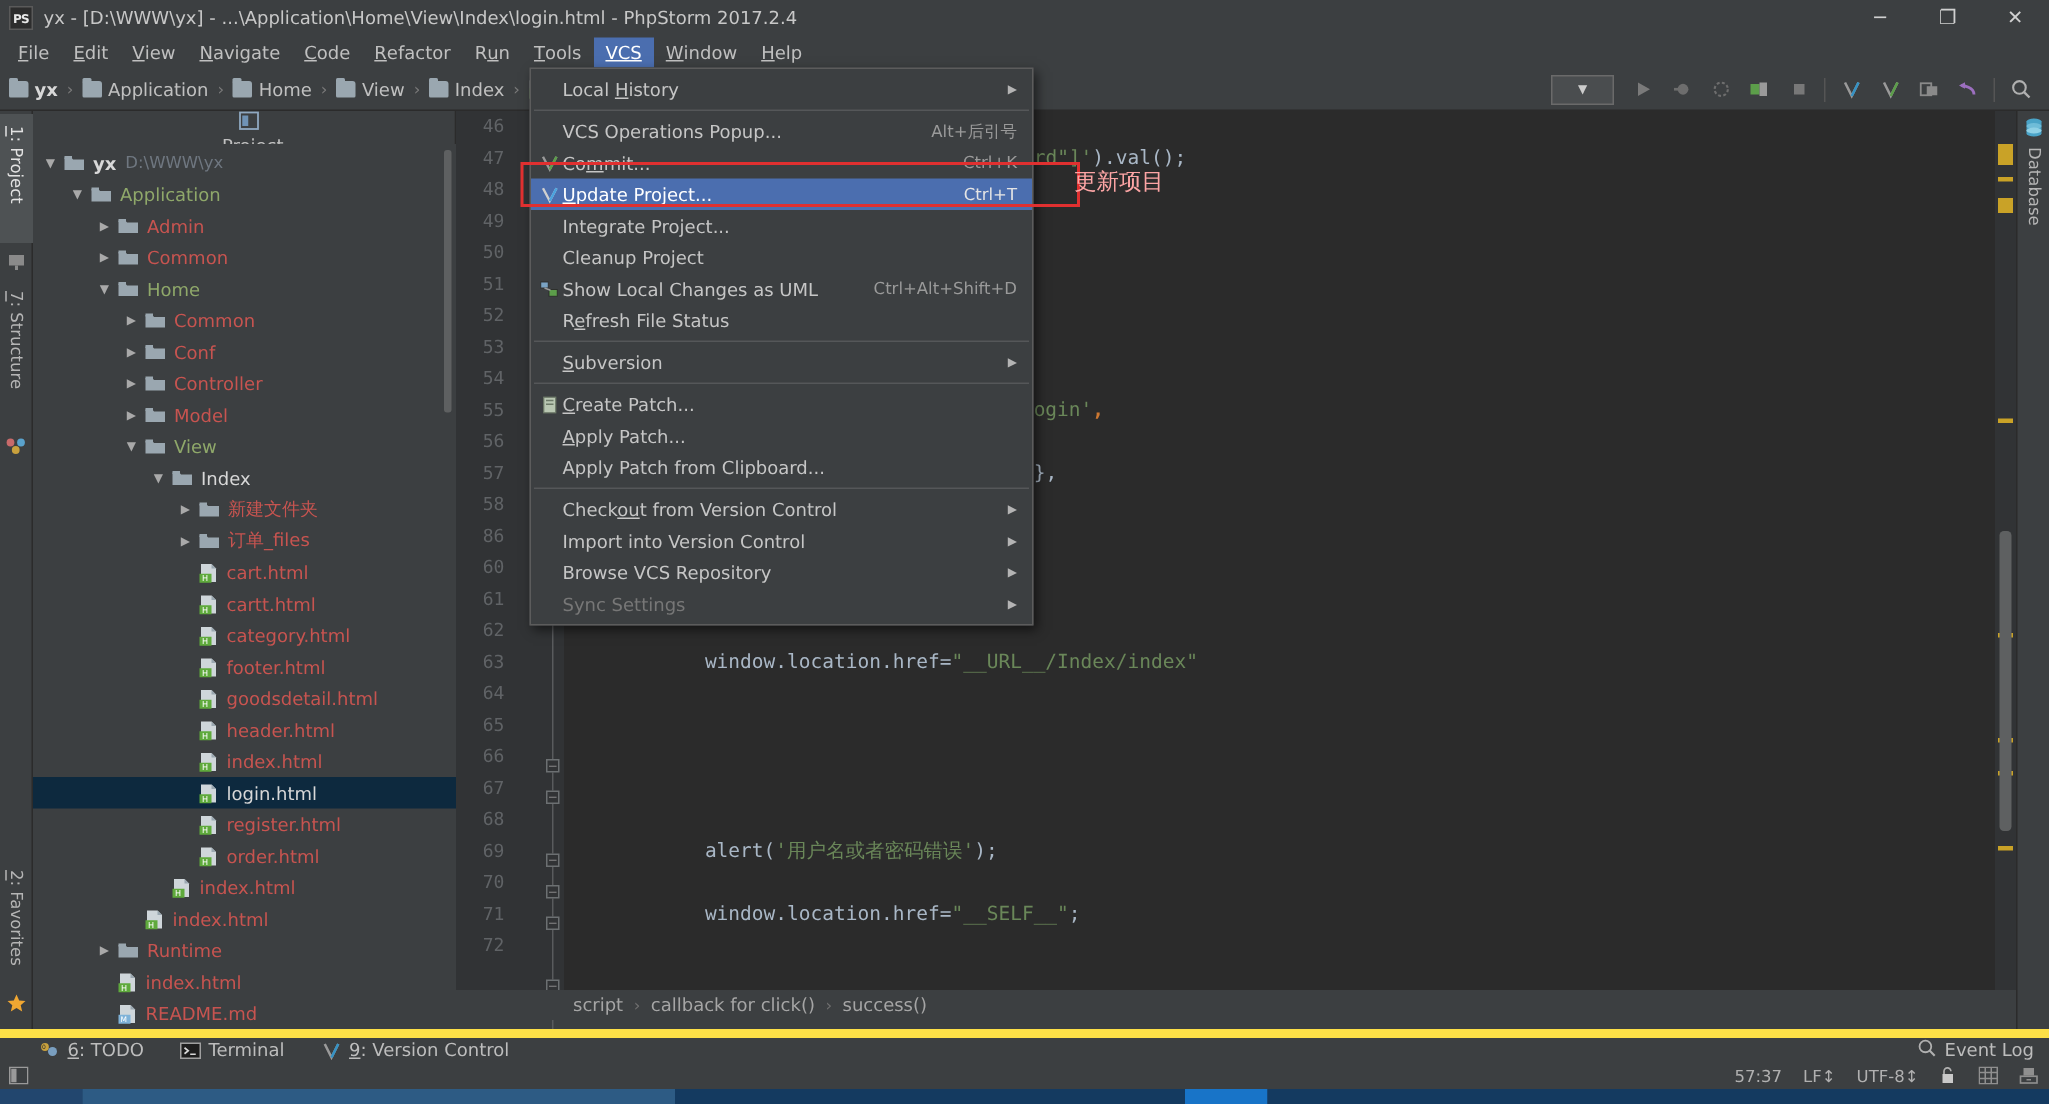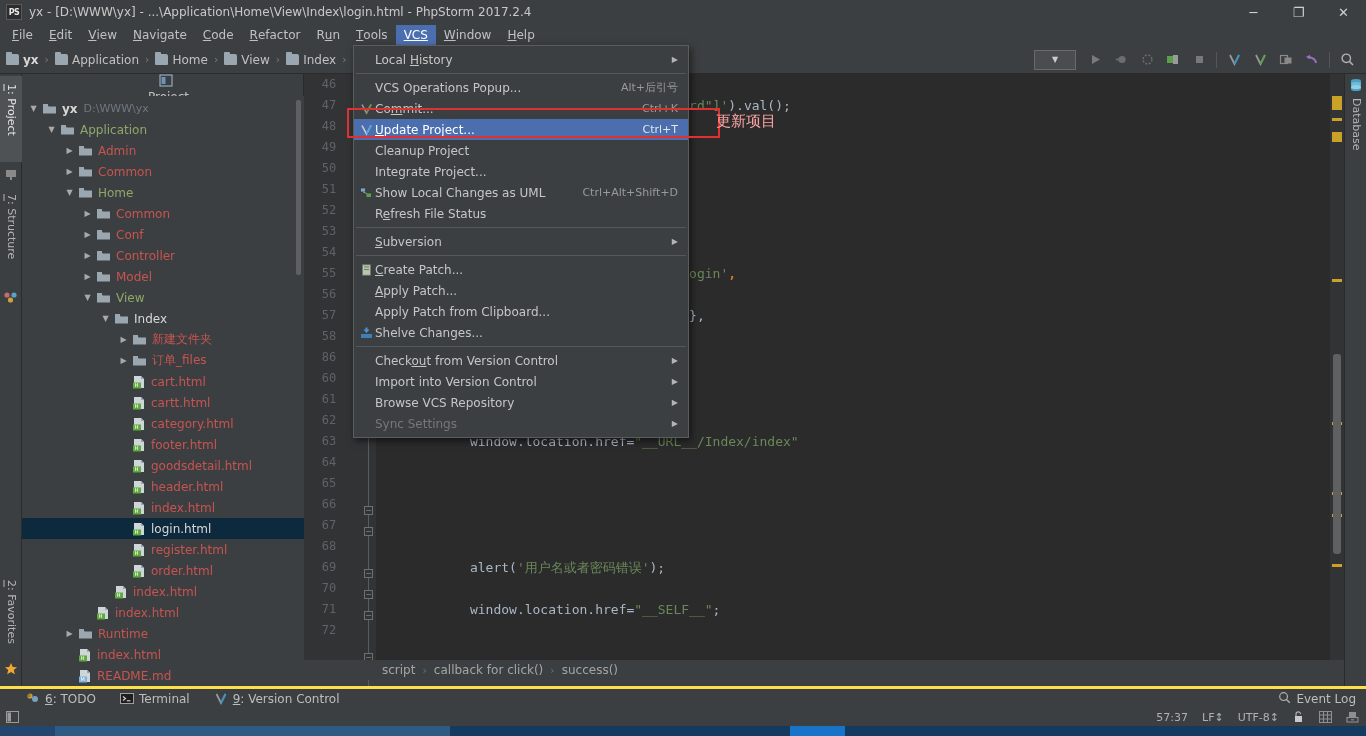--- a/index.html
+++ b/index.html
@@ -219,21 +219,21 @@
   .annot-text{
     position:absolute; left:716px; top:112px; z-index:61;
     color:#fca5a5; font-size:15px;
     font-family:"DejaVu Sans","Liberation Sans",sans-serif;
   }
 
   
   .bottom-bar{
     position:absolute; left:0; top:686px; width:1366px; height:22px;
     background:#3c3f41; display:flex; align-items:center; padding-left:26px;
-    border-top:3px solid #fde047;
+    border-top:6px solid #fde047;
   }
   .bt-item{ display:flex; align-items:center; margin-right:24px; font-size:12px; color:#bdbdbd; }
   .bt-item .bi{ margin-right:5px; display:flex; align-items:center; }
   .bt-item .u{ text-decoration: underline; }
   .bottom-right{ margin-left:auto; display:flex; align-items:center; padding-right:10px; }
 
   
   .status-bar{
     position:absolute; left:0; top:708px; width:1366px; height:18px;
     background:#3c3f41; display:flex; align-items:center; padding-left:6px;
@@ -904,25 +904,25 @@
           <svg width="13" height="12" viewBox="0 0 13 12">
             <path d="M2 1.5 L6.5 10 L11 1.5" fill="none" stroke="#cfcfcf" stroke-width="1.6"></path>
             <path d="M6.5 10 L11 1.5" stroke="#4aa3e0" stroke-width="1.6" fill="none"></path>
           </svg>
         </span>
         <span class="mlabel"><span class="u">U</span>pdate Project...</span>
         <span class="mkey">Ctrl+T</span>
       </div>
       <div class="mrow">
         <span class="micon"></span>
+        <span class="mlabel">Integrate Project...</span>
+      </div>
+      <div class="mrow">
+        <span class="micon"></span>
         <span class="mlabel">Cleanup Project</span>
-      </div>
-      <div class="mrow">
-        <span class="micon"></span>
-        <span class="mlabel">Integrate Project...</span>
       </div>
       <div class="mrow">
         <span class="micon">
           <svg width="13" height="12" viewBox="0 0 13 12">
             <rect x="0.5" y="1" width="5" height="4" fill="#7aa3c4" stroke="#2b2b2b" stroke-width="0.6"></rect>
             <rect x="6" y="6" width="5.5" height="4.5" fill="#5c9e4a" stroke="#2b2b2b" stroke-width="0.6"></rect>
             <line x1="3" y1="5" x2="7" y2="6.5" stroke="#9a9a9a" stroke-width="1"></line>
           </svg>
         </span>
         <span class="mlabel">Show Local Changes as UML</span>
@@ -949,30 +949,20 @@
         </span>
         <span class="mlabel"><span class="u">C</span>reate Patch...</span>
       </div>
       <div class="mrow">
         <span class="micon"></span>
         <span class="mlabel"><span class="u">A</span>pply Patch...</span>
       </div>
       <div class="mrow">
         <span class="micon"></span>
         <span class="mlabel">Apply Patch from Clipboard...</span>
-      </div>
-      <div class="mrow">
-        <span class="micon">
-          <svg width="13" height="12" viewBox="0 0 13 12">
-            <rect x="1" y="7" width="11" height="4" fill="#3d7fb8"></rect>
-            <polygon points="6.5,6 3.5,2.5 9.5,2.5" fill="#4d94d0"></polygon>
-            <rect x="5.5" y="0.5" width="2" height="2.5" fill="#4d94d0"></rect>
-          </svg>
-        </span>
-        <span class="mlabel">Shelve Changes...</span>
       </div>
       <div class="msep"></div>
       <div class="mrow">
         <span class="micon"></span>
         <span class="mlabel">Check<span class="u">ou</span>t from Version Control</span>
         <span class="marrow">▶</span>
       </div>
       <div class="mrow">
         <span class="micon"></span>
         <span class="mlabel">Import into Version Control</span>

